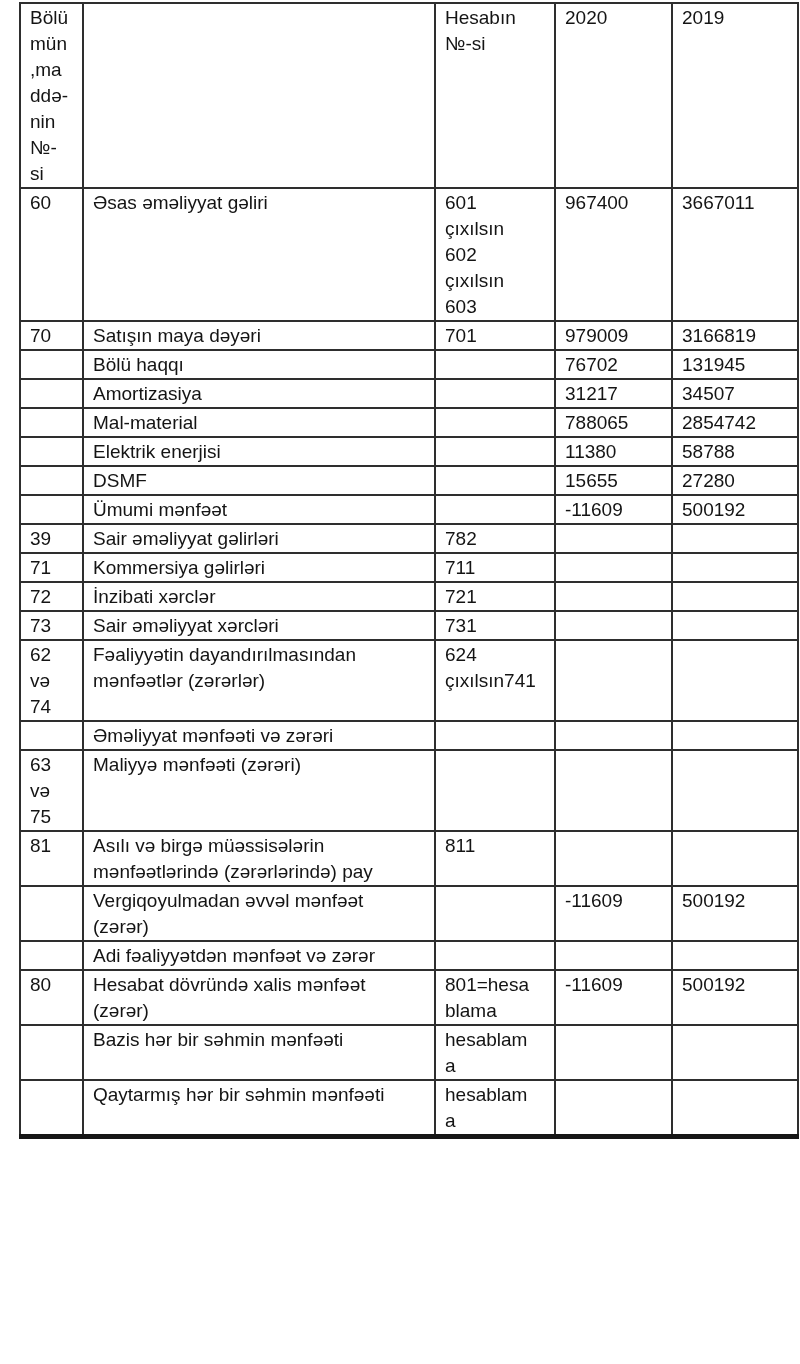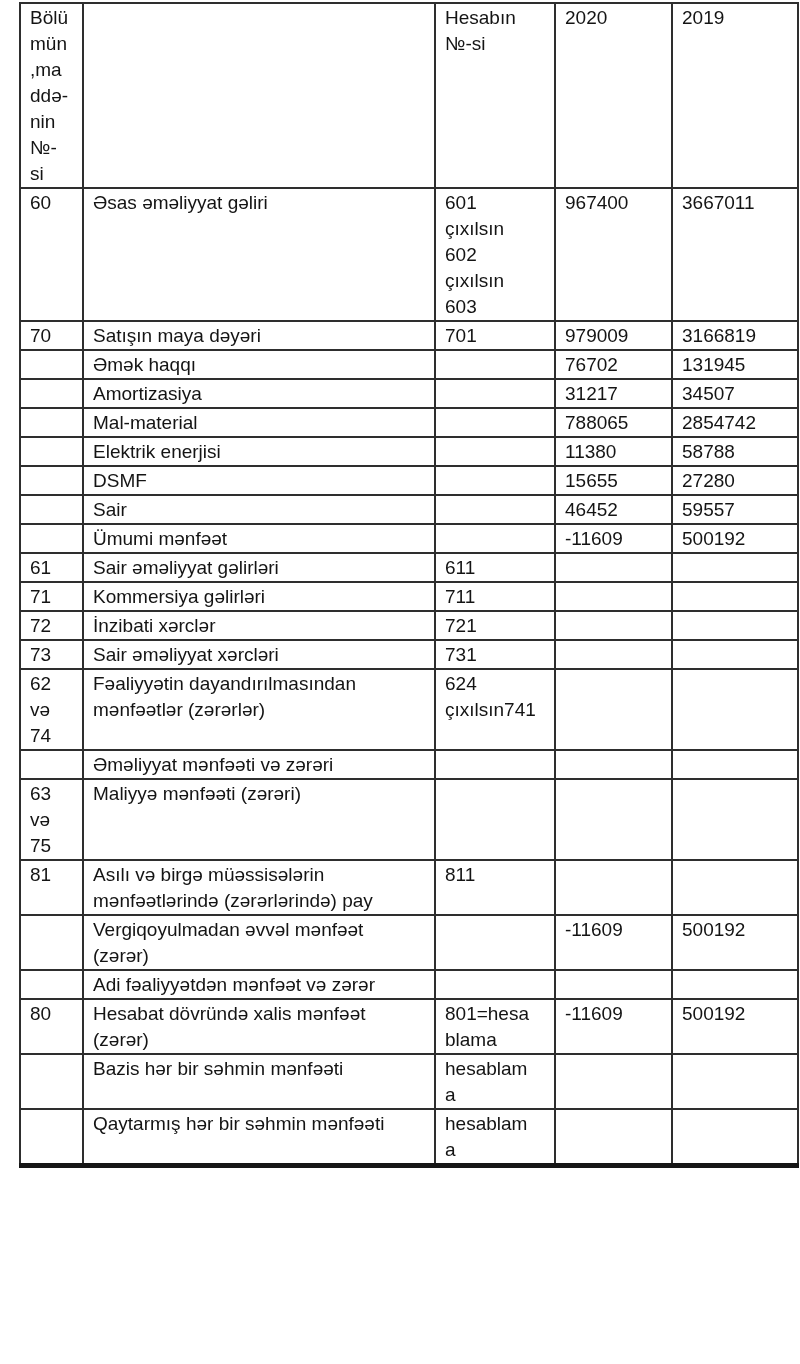--- a/index.html
+++ b/index.html
@@ -85,21 +85,21 @@
         </tr>
         <tr>
           <td>70</td>
           <td>Satışın maya dəyəri</td>
           <td>701</td>
           <td>979009</td>
           <td>3166819</td>
         </tr>
         <tr>
           <td></td>
-          <td>Əmək haqqı</td>
+          <td>Bölü haqqı</td>
           <td></td>
           <td>76702</td>
           <td>131945</td>
         </tr>
         <tr>
           <td></td>
           <td>Amortizasiya</td>
           <td></td>
           <td>31217</td>
           <td>34507</td>
@@ -120,36 +120,29 @@
         </tr>
         <tr>
           <td></td>
           <td>DSMF</td>
           <td></td>
           <td>15655</td>
           <td>27280</td>
         </tr>
         <tr>
           <td></td>
-          <td>Sair</td>
-          <td></td>
-          <td>46452</td>
-          <td>59557</td>
-        </tr>
-        <tr>
-          <td></td>
           <td>Ümumi mənfəət</td>
           <td></td>
           <td>-11609</td>
           <td>500192</td>
         </tr>
         <tr>
-          <td>61</td>
+          <td>39</td>
           <td>Sair əməliyyat gəlirləri</td>
-          <td>611</td>
+          <td>782</td>
           <td></td>
           <td></td>
         </tr>
         <tr>
           <td>71</td>
           <td>Kommersiya gəlirləri</td>
           <td>711</td>
           <td></td>
           <td></td>
         </tr>

